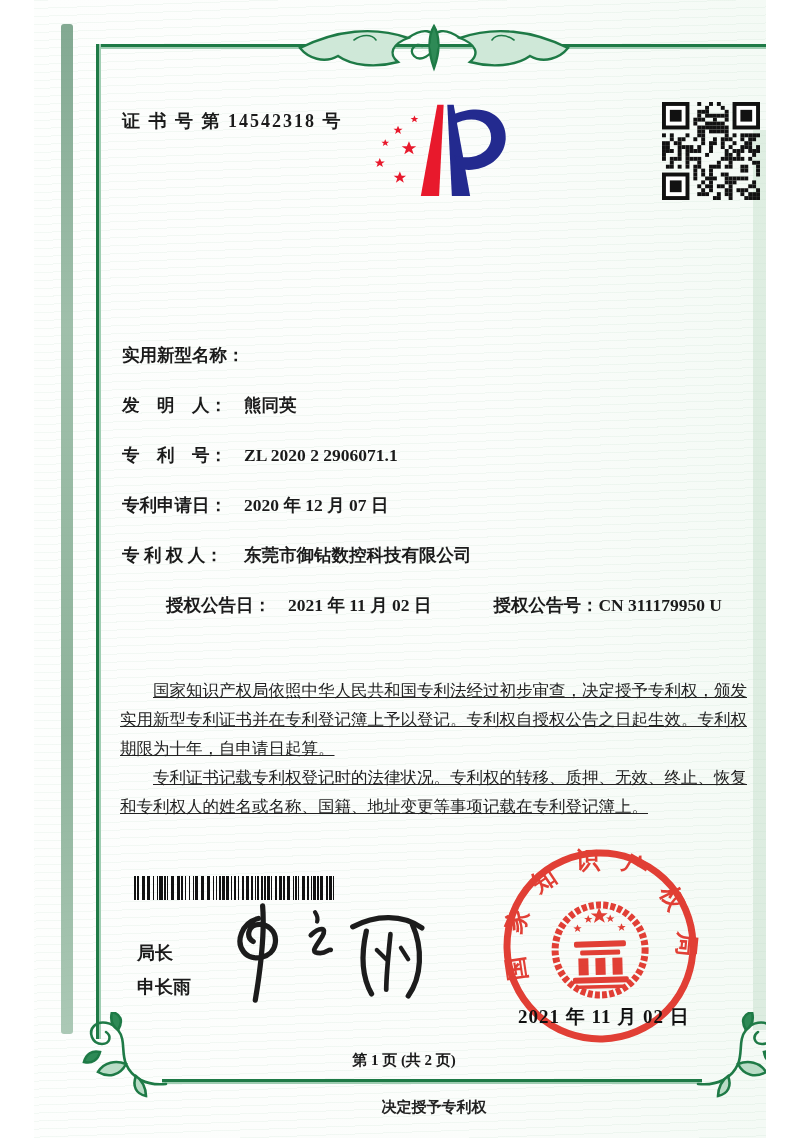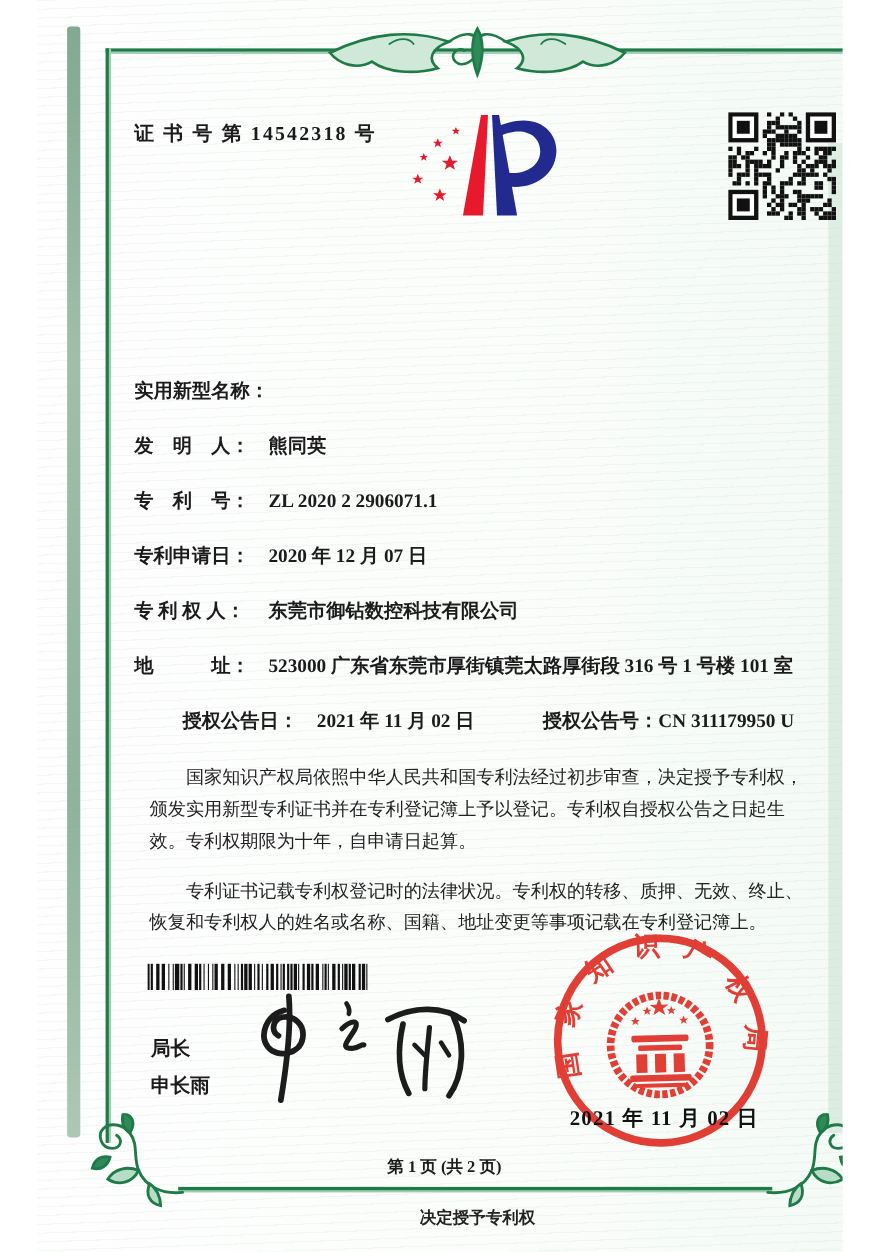--- a/index.html
+++ b/index.html
@@ -30,21 +30,21 @@
   .title{position:absolute;left:0;width:800px;top:230px;text-align:center;
     font-size:44px;font-weight:700;letter-spacing:9px;}
   .fields{position:absolute;left:88px;top:343px;width:628px;font-size:17.5px;font-weight:600;}
   .frow{display:flex;align-items:flex-start;margin-bottom:26px;line-height:24px;}
   .flabel{flex:0 0 122px;white-space:pre;}
   .fvalue{max-width:480px;}
   .grant-row{display:flex;margin-left:44px;}
   .grant-no{margin-left:62px;display:flex;}
   .paras{position:absolute;left:86px;top:676px;width:636px;font-size:16.5px;
     line-height:29px;font-weight:400;color:#222;}
-  .paras p{margin:16px;text-indent:2em;}
+  .paras p{margin:0;text-indent:2em;text-decoration:underline;}
   .barcode{position:absolute;left:100px;top:876px;}
   .officer{position:absolute;left:103px;top:936px;font-size:18px;font-weight:600;line-height:34px;}
   .sig{position:absolute;left:193px;top:898px;width:220px;height:108px;}
   .seal{position:absolute;left:466px;top:846px;width:200px;height:200px;opacity:.95;transform:rotate(-1.5deg);}
   .seal-date{position:absolute;left:484px;top:1004px;font-size:19px;font-weight:700;
     letter-spacing:1px;color:#111;z-index:5;}
   .page-num{position:absolute;left:0;top:1051px;width:740px;text-align:center;font-size:15px;font-weight:600;}
   .back-note{position:absolute;left:0;top:1098px;width:800px;text-align:center;font-size:15px;font-weight:600;color:#222;}
 </style>
 </head>
@@ -349,24 +349,20 @@
       <span class="fvalue">ZL 2020 2 2906071.1</span>
     </div>
     <div class="frow">
       <span class="flabel">专利申请日：</span>
       <span class="fvalue">2020 年 12 月 07 日</span>
     </div>
     <div class="frow">
       <span class="flabel">专 利 权 人：</span>
       <span class="fvalue">东莞市御钻数控科技有限公司</span>
     </div>
-    <div class="frow">
-      <span class="flabel">地　　　址：</span>
-      <span class="fvalue">523000 广东省东莞市厚街镇莞太路厚街段 316 号 1 号楼 101 室</span>
-    </div>
     <div class="frow grant-row">
       <span class="flabel">授权公告日：</span>
       <span class="fvalue">2021 年 11 月 02 日</span>
       <span class="grant-no">
         <span>授权公告号：</span>
         <span>CN 311179950 U</span>
       </span>
     </div>
   </div>
 

